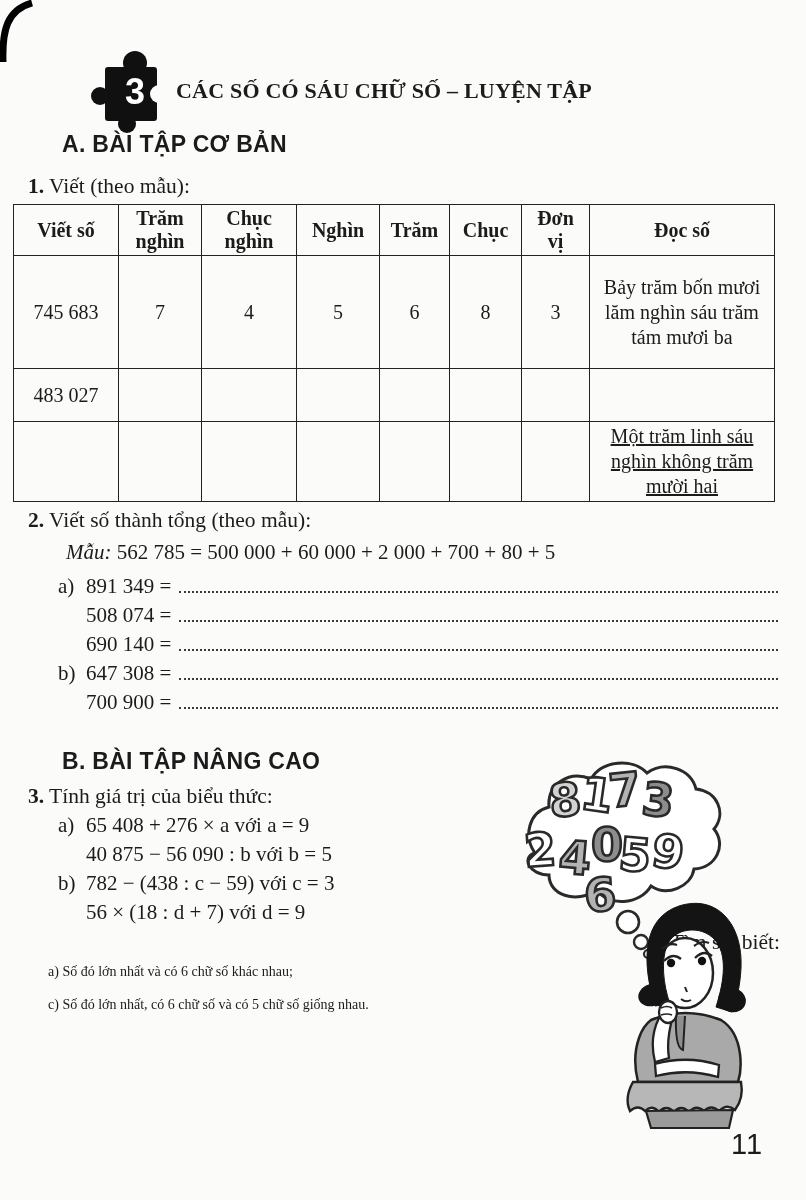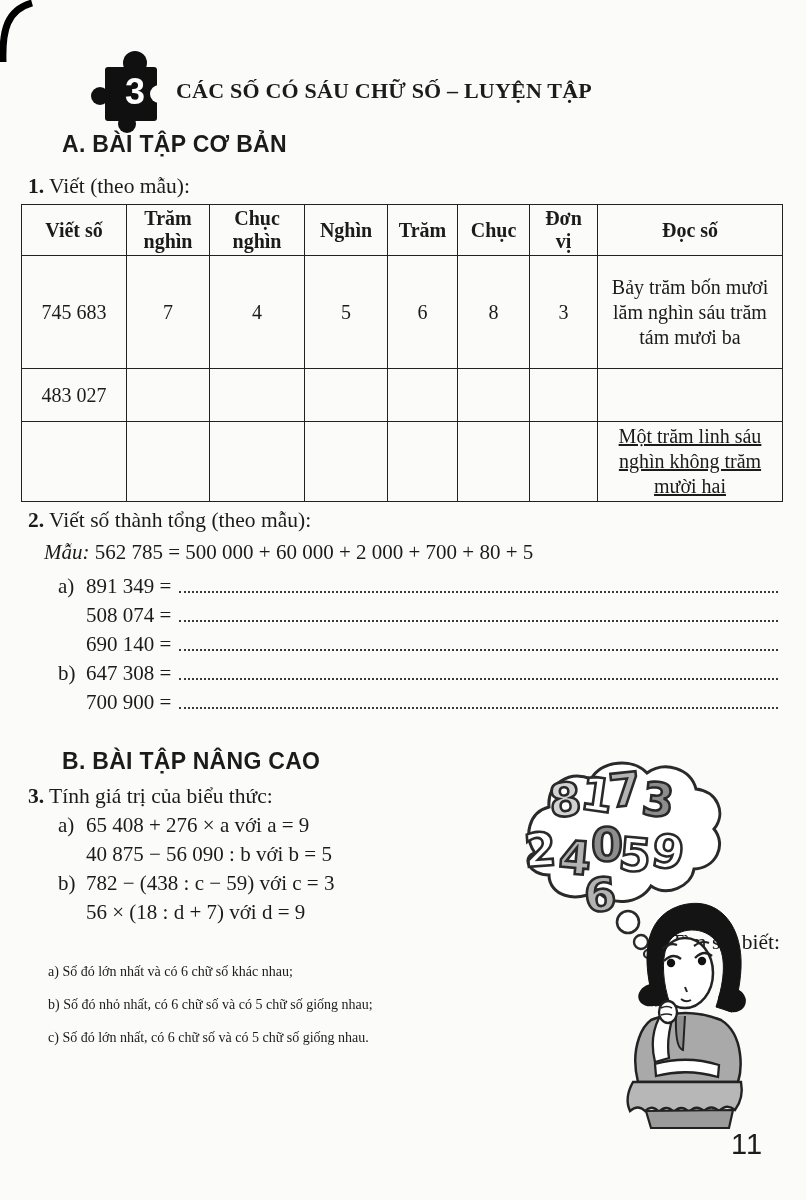--- a/index.html
+++ b/index.html
@@ -26,39 +26,39 @@
   .section-heading{
     font-family:"Liberation Sans",sans-serif;font-weight:bold;font-size:23px;
     letter-spacing:0.3px;white-space:nowrap;margin-left:32px;
   }
   .sec-a{left:30px;top:131px;}
   .sec-b{left:30px;top:748px;}
   .ex-heading{font-size:21.5px;white-space:nowrap;}
   .ex-num{font-weight:bold;}
   
   table.place-table{
-    position:absolute;left:21px;top:204px;width:761px;
+    position:absolute;left:13px;top:204px;width:761px;
     border-collapse:collapse;table-layout:fixed;
   }
   .place-table td,.place-table th{
     border:1.7px solid #222;text-align:center;vertical-align:middle;
     font-size:20px;padding:2px 6px;overflow:hidden;
   }
   .place-table th{font-weight:bold;line-height:1.15;}
   .row-header{height:50px;}
   .row-1{height:113px;}
   .row-2{height:53px;}
   .row-3{height:77px;text-decoration:underline;}
   .doc-cell{font-size:19px;line-height:1.25;padding:4px 10px;}
   
   .ex-block{width:752px;}
   .ex2{left:28px;top:508px;}
   .ex3{left:28px;top:784px;}
   .ex4{left:28px;top:930px;}
-  .sample-line{margin:7px 0 9px 16px;font-size:21px;white-space:nowrap;}
+  .sample-line{margin:7px 0 9px 38px;font-size:21px;white-space:nowrap;}
   .sample-label{font-style:italic;}
   .eline{display:flex;align-items:baseline;margin-left:30px;height:29px;font-size:21px;}
   .eline .pfx{width:28px;flex:0 0 28px;}
   .eline .expr{white-space:nowrap;}
   .eline .dots{flex:1;border-bottom:2.2px dotted #3a3a3a;margin:0 2px 4px 8px;height:1px;}
   .ex3 .eline{height:29px;}
   .ex4 .tline{margin-left:20px;height:33px;font-size:14px;white-space:nowrap;}
   .ex2 .ex-heading,.ex3 .ex-heading,.ex4 .ex-heading{margin-bottom:4px;}
   .ex4 .ex-heading{margin-bottom:9px;text-align:right;}
   
@@ -202,21 +202,20 @@
     </div>
   <div class="eline">
       <span class="pfx"></span>
       <span class="expr">56 × (18 : d + 7) với d = 9</span>
     </div>
 </div>
 
 <div class="abs ex-block ex4">
   <div class="ex-heading"><span class="ex-num">4.</span><span> Tìm số, biết:</span></div>
   <div class="tline">a) Số đó lớn nhất và có 6 chữ số khác nhau;</div>
-  <div class="tline">b) Số đó nhỏ nhất, có 6 chữ số và có 5 chữ số giống nhau;</div>
   <div class="tline">c) Số đó lớn nhất, có 6 chữ số và có 5 chữ số giống nhau.</div>
 </div>
 
 <div class="abs illustration">
   <svg width="300" height="372" viewBox="0 0 300 372">
 
     <path d="M30,95 C18,78 24,54 44,49 C42,26 64,12 86,21 C97,2 128,0 142,15 C160,2 186,11 191,31 C212,33 222,55 209,71 C222,87 211,110 189,111 C186,129 162,139 146,128 C135,147 103,149 92,132 C70,146 44,137 44,117 C24,117 16,99 30,95 Z" fill="#ffffff" stroke="#2a2a2a" stroke-width="3"></path>
 
     <circle cx="123" cy="164" r="11" fill="#fff" stroke="#2a2a2a" stroke-width="2.6"></circle>
     <circle cx="136" cy="184" r="7" fill="#fff" stroke="#2a2a2a" stroke-width="2.4"></circle>

